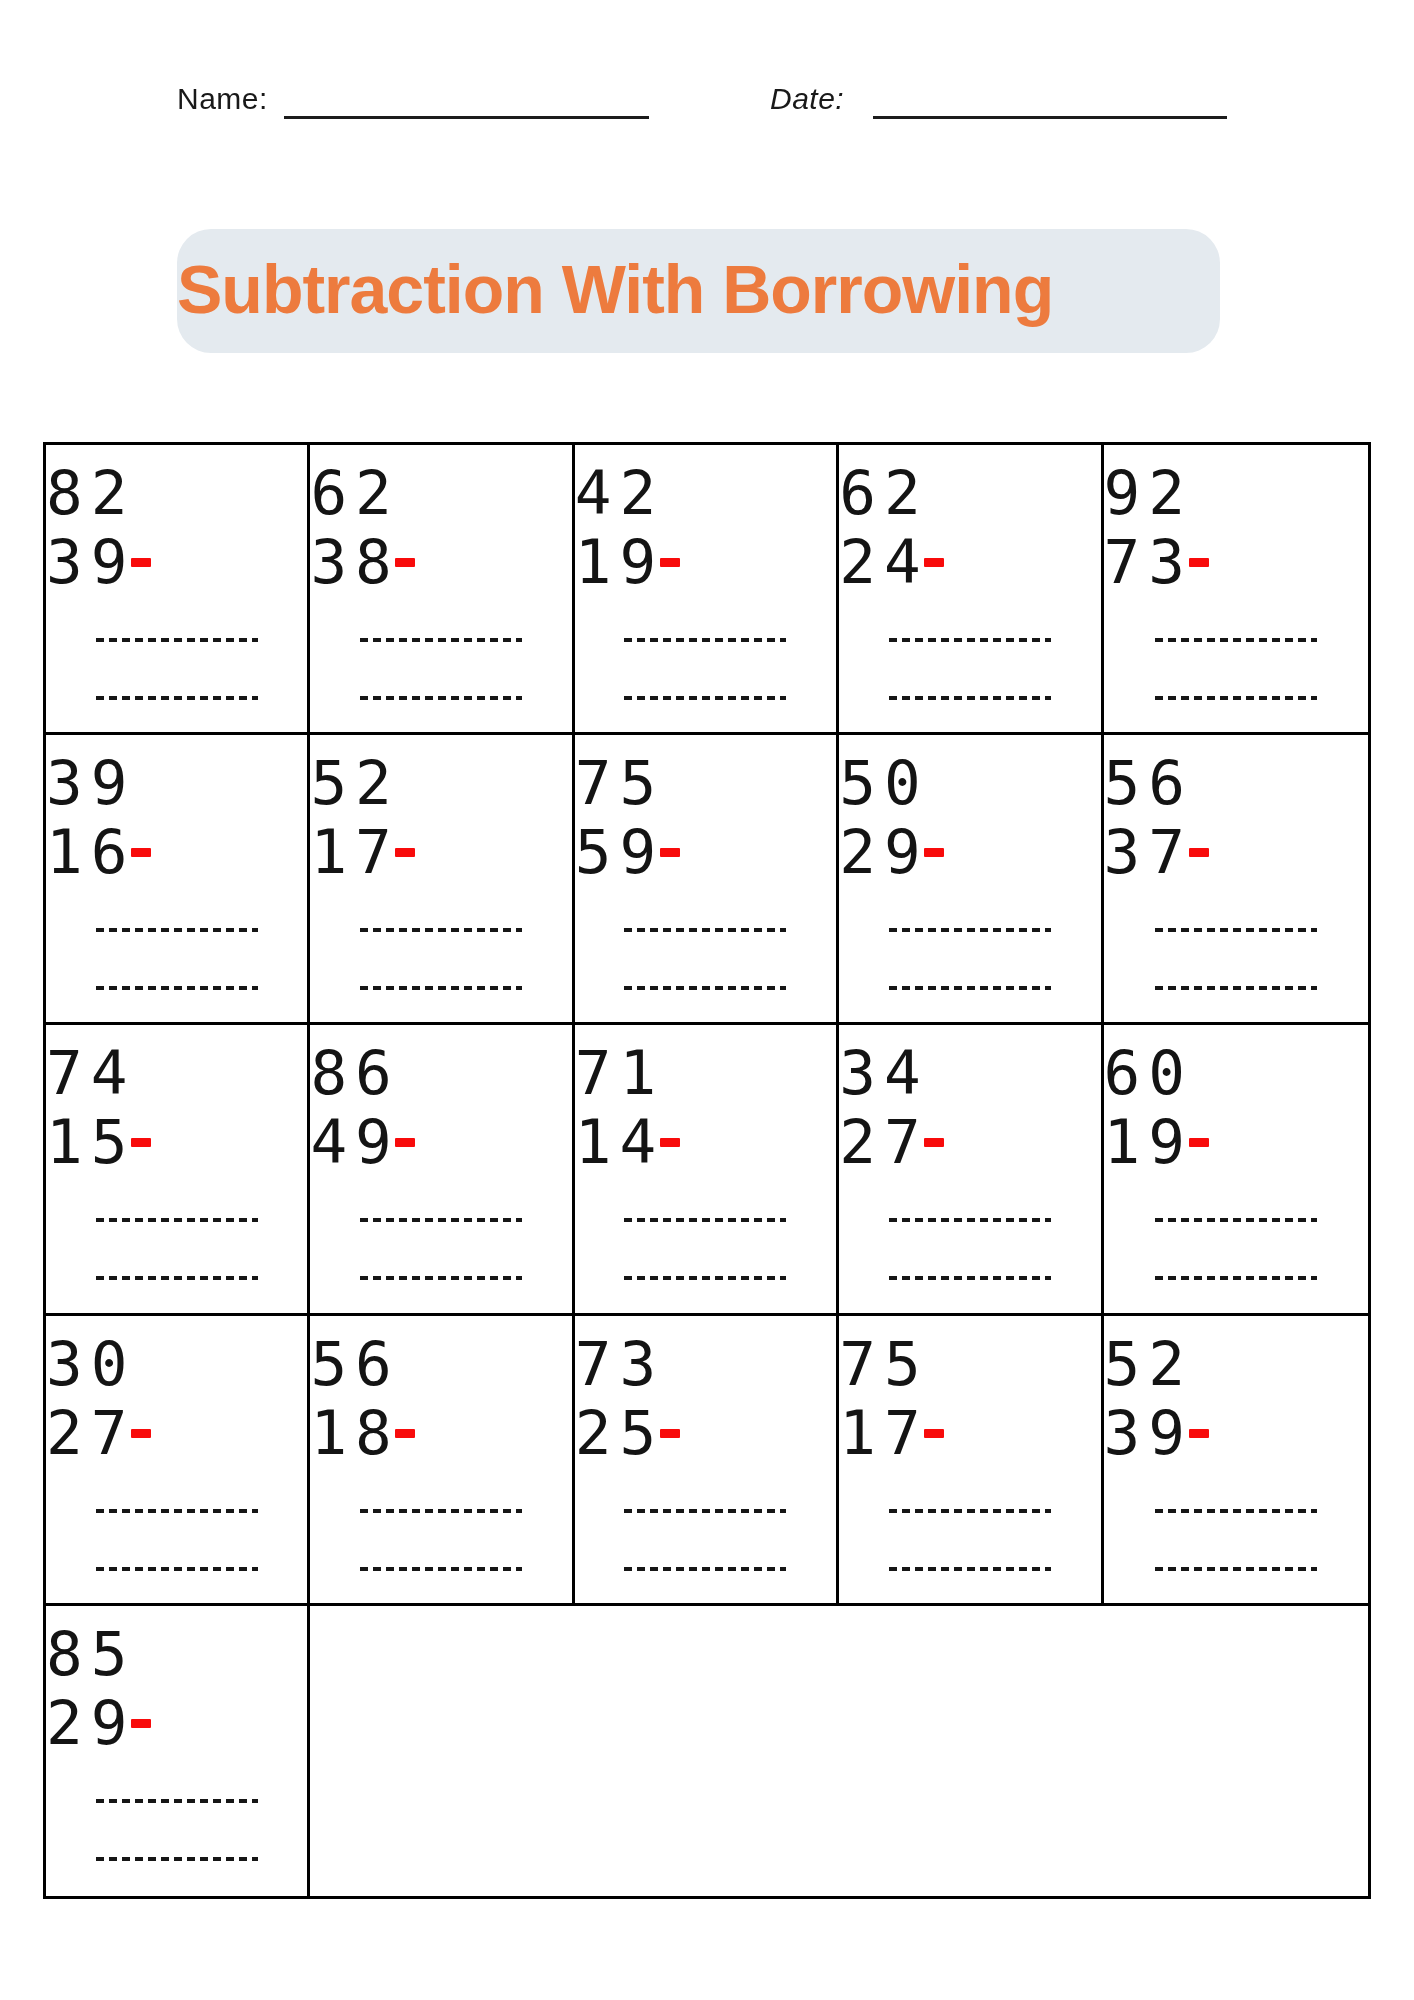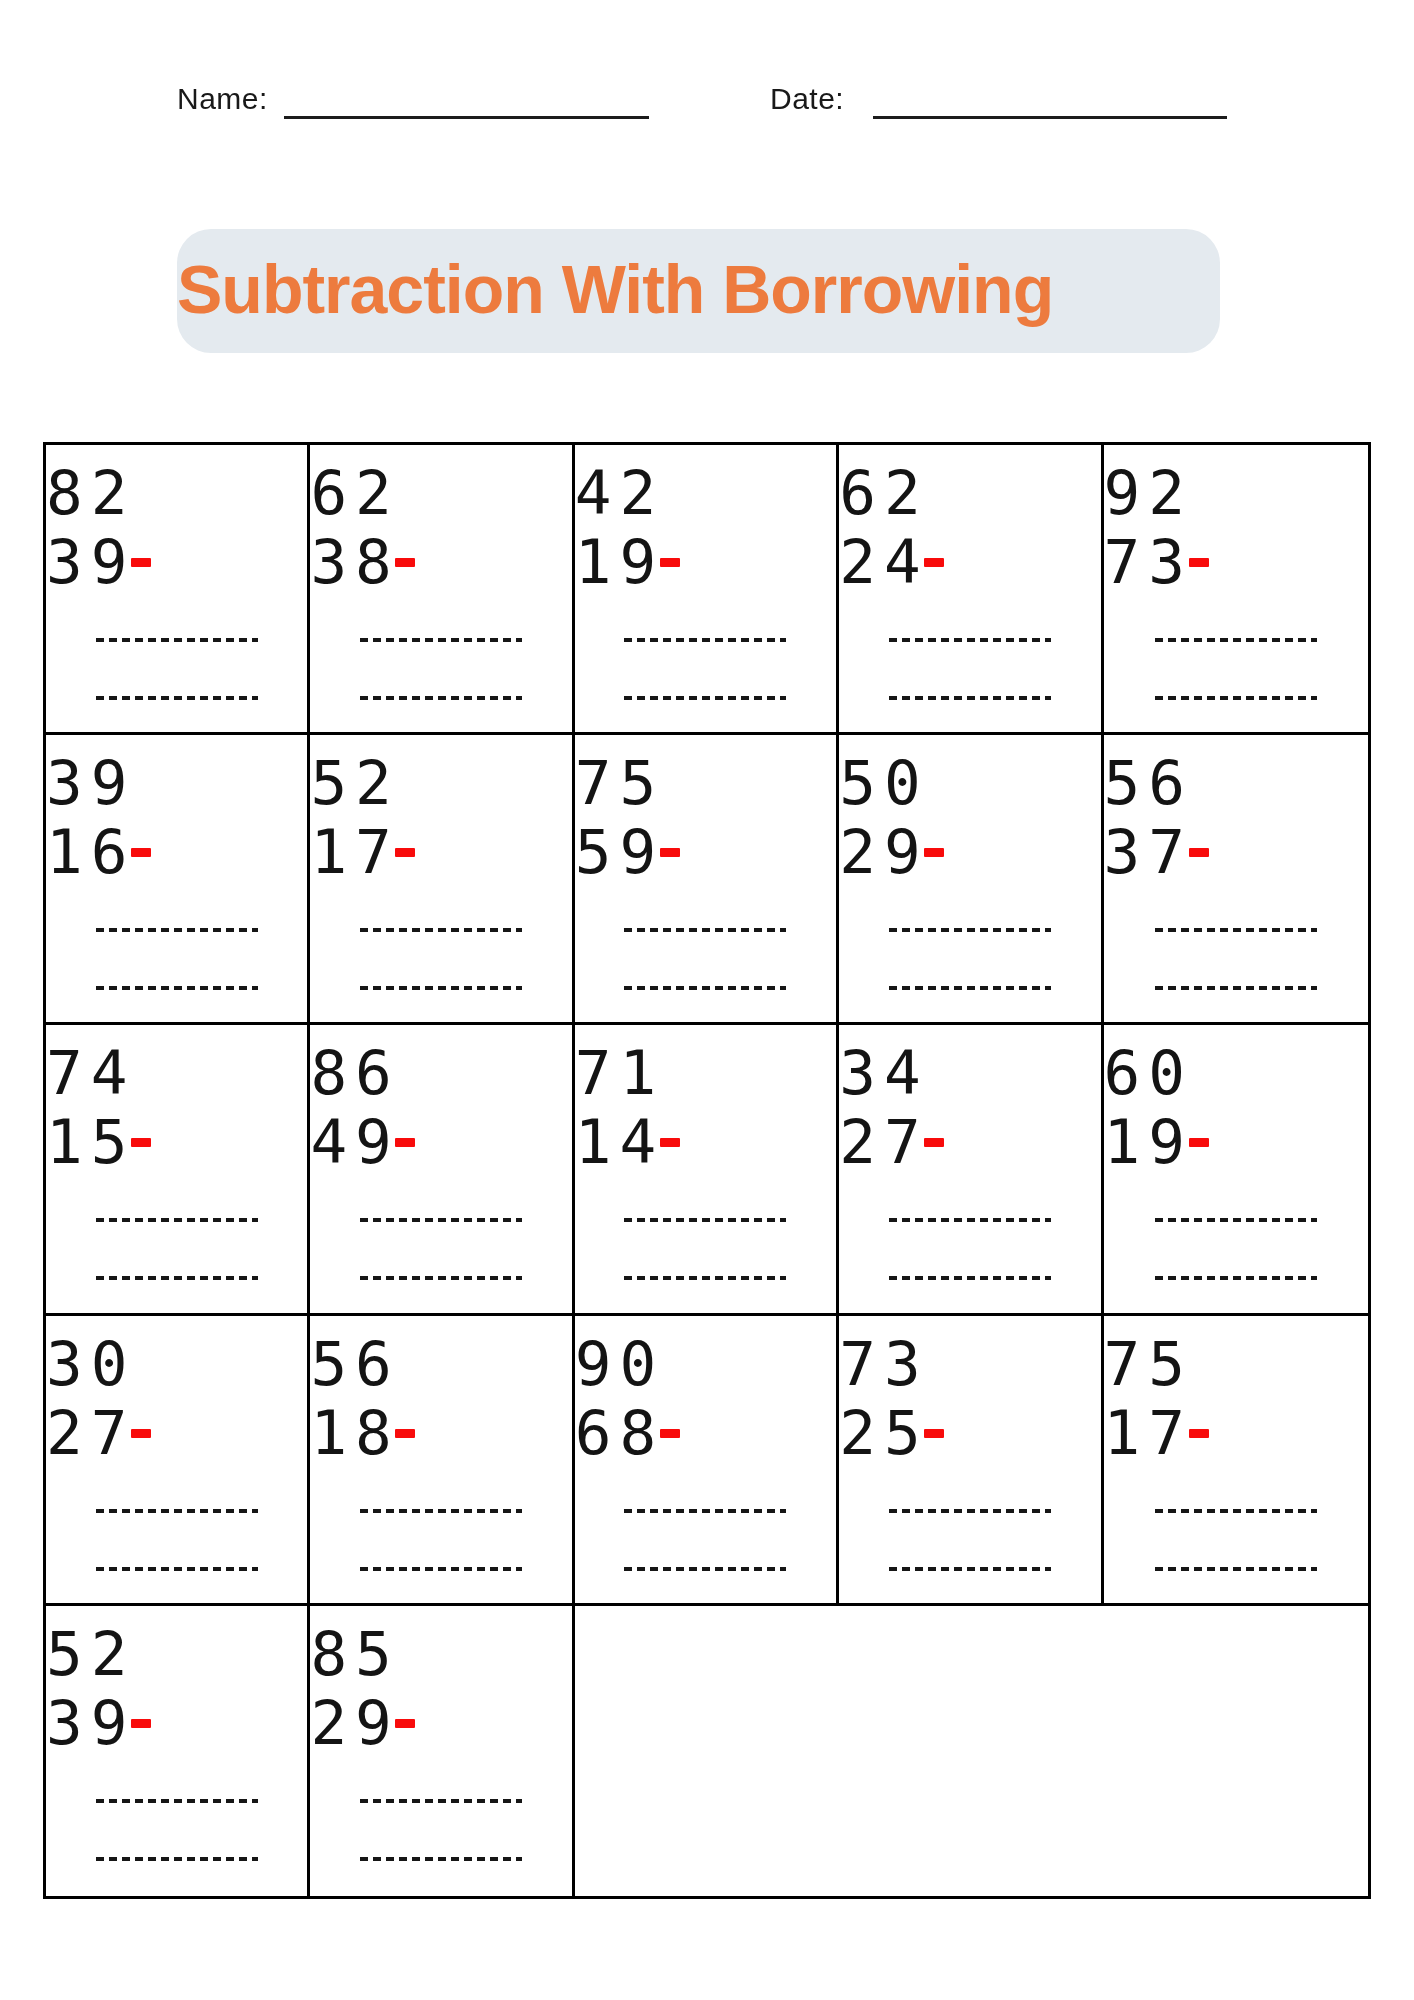--- a/index.html
+++ b/index.html
@@ -16,21 +16,21 @@
   
   .field-label {
     position: absolute;
     top: 84px;
     font-size: 30px;
     line-height: 30px;
     color: #191919;
     letter-spacing: 0.5px;
   }
   .name-label { left: 177px; }
-  .date-label { left: 770px; }
+  .date-label { left: 770px; font-style: italic; }
   .write-line {
     position: absolute;
     top: 116px;
     height: 0;
     border-bottom: 3px solid #1c1c1c;
   }
   .name-line { left: 284px; width: 365px; }
   .date-line { left: 873px; width: 354px; }
 
   
@@ -332,31 +332,20 @@
         <span class="num">56</span>
       </div>
       <span class="minus-icon"></span>
       <div class="num-row subtrahend">
         <span class="num">18</span>
       </div>
       <div class="answer-line first"></div>
       <div class="answer-line second"></div>
     </div>
 
-    <div class="cell">
-      <div class="num-row minuend">
-        <span class="num">90</span>
-      </div>
-      <span class="minus-icon"></span>
-      <div class="num-row subtrahend">
-        <span class="num">68</span>
-      </div>
-      <div class="answer-line first"></div>
-      <div class="answer-line second"></div>
-    </div>
 
     <div class="cell">
       <div class="num-row minuend">
         <span class="num">73</span>
       </div>
       <span class="minus-icon"></span>
       <div class="num-row subtrahend">
         <span class="num">25</span>
       </div>
       <div class="answer-line first"></div>

